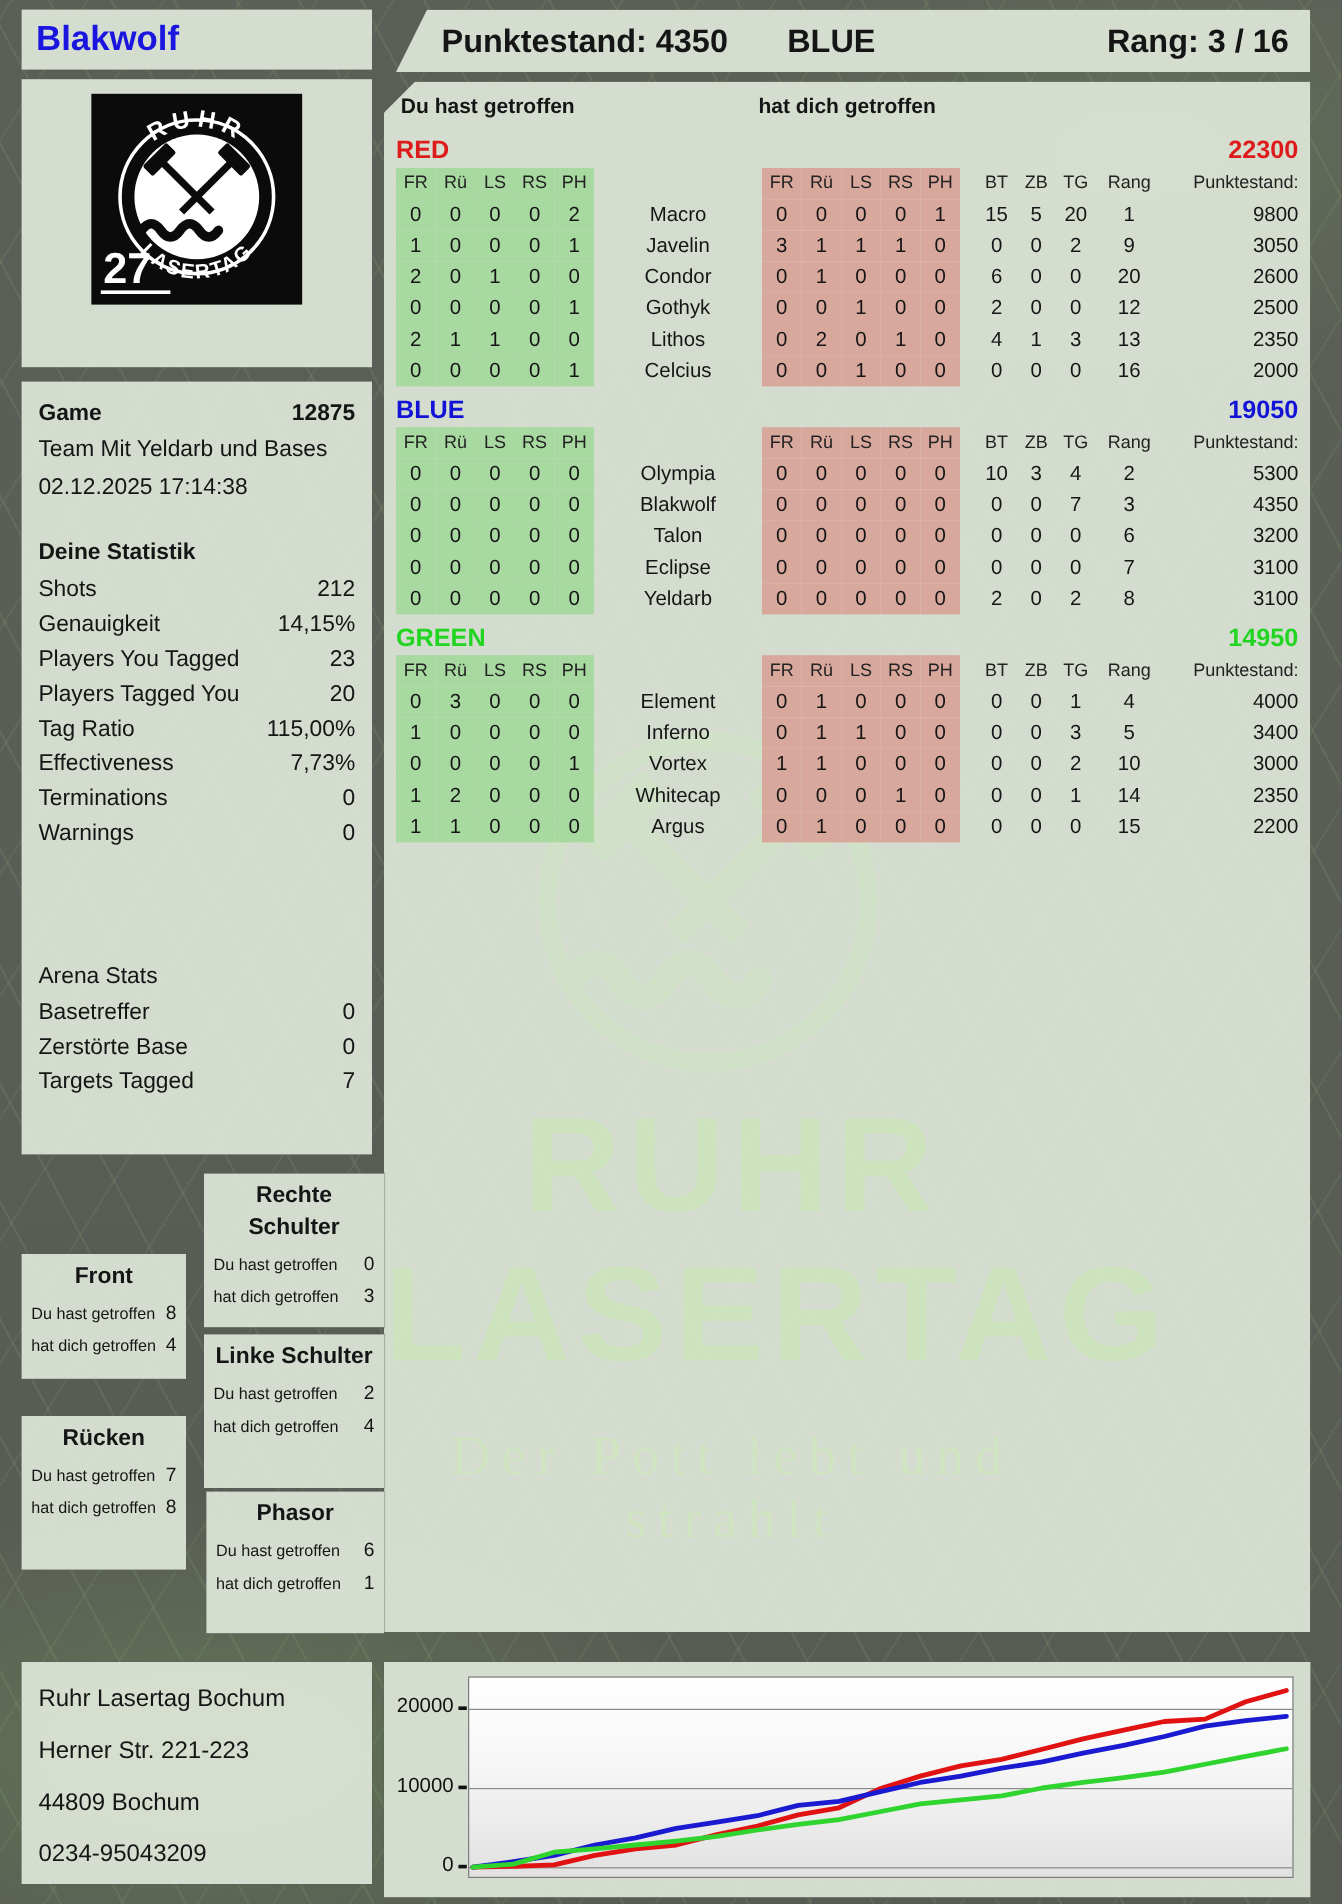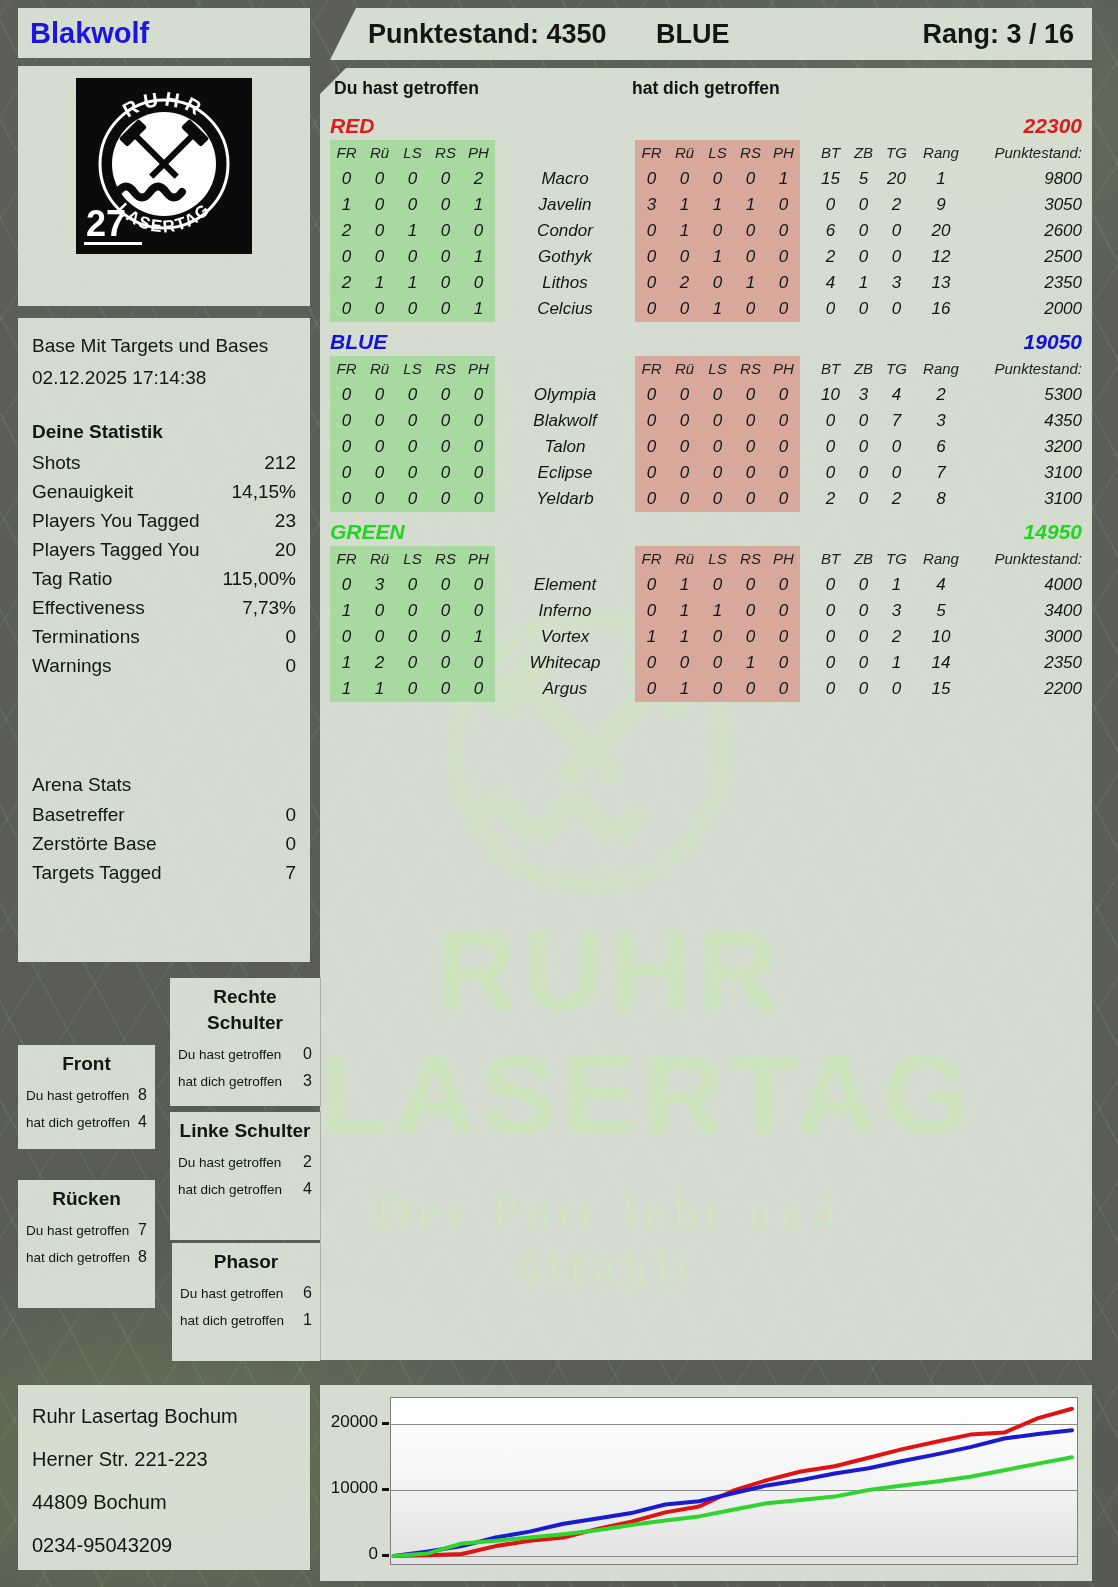--- a/index.html
+++ b/index.html
@@ -23,21 +23,21 @@
   .team-label{left:334px;font-size:29px;}
   .rank-label{right:18px;}
   
   .logo-panel{left:18px;top:66px;width:292px;height:240px;}
   .logo-box{display:block;margin:12px auto 0 auto;}
   
   .main-panel{left:320px;top:68px;width:772px;height:1292px;clip-path:polygon(26px 0,100% 0,100% 100%,0 100%,0 26px);box-sizing:border-box;padding:10px 10px 0 10px;}
   .col-labels{position:relative;height:28px;font-weight:bold;font-size:17.5px;}
   .col-labels .lbl-a{position:absolute;left:4px;}
   .col-labels .lbl-b{position:absolute;left:302px;}
-  .team-section{margin-top:6px;position:relative;z-index:2;font-style:italic;}
+  .team-section{margin-top:6px;position:relative;z-index:2;}
   .team-header{display:flex;justify-content:space-between;font-weight:bold;font-size:21px;height:28px;line-height:28px;padding-right:0px;}
   .score-grid{display:grid;grid-template-columns:33px 33px 33px 33px 33px 140px 33px 33px 33px 33px 33px 14px 33px 33px 33px 56px 1fr;font-size:17px;}
   .score-grid div{height:26px;line-height:26px;text-align:center;}
   .g{background:#a7d9a0;}
   .p{background:#d9a89d;}
   .hcell{font-size:15px;color:#222;}
   .pts{text-align:right !important;}
   .namecell{text-align:center;}
   
   .watermark{position:absolute;left:0;top:0;width:100%;height:100%;pointer-events:none;z-index:1;}
@@ -490,21 +490,25 @@
             <div>0</div>
             <div>0</div>
             <div>15</div>
             <div class="pts">2200</div>
           </div>
         </div>
       </div>
   </div>
 
   <div class="panel stats-panel">
-    <div class="line">Base Mit Targets und Bases</div>
+    <div class="srow b">
+      <span>Game</span>
+      <span>12875</span>
+    </div>
+    <div class="line">Team Mit Yeldarb und Bases</div>
     <div class="line">02.12.2025 17:14:38</div>
     <div id="deine-title">Deine Statistik</div>
     <div id="deine-stats">
         <div class="srow">
           <span>Shots</span>
           <span>212</span>
         </div>
         <div class="srow">
           <span>Genauigkeit</span>
           <span>14,15%</span>

